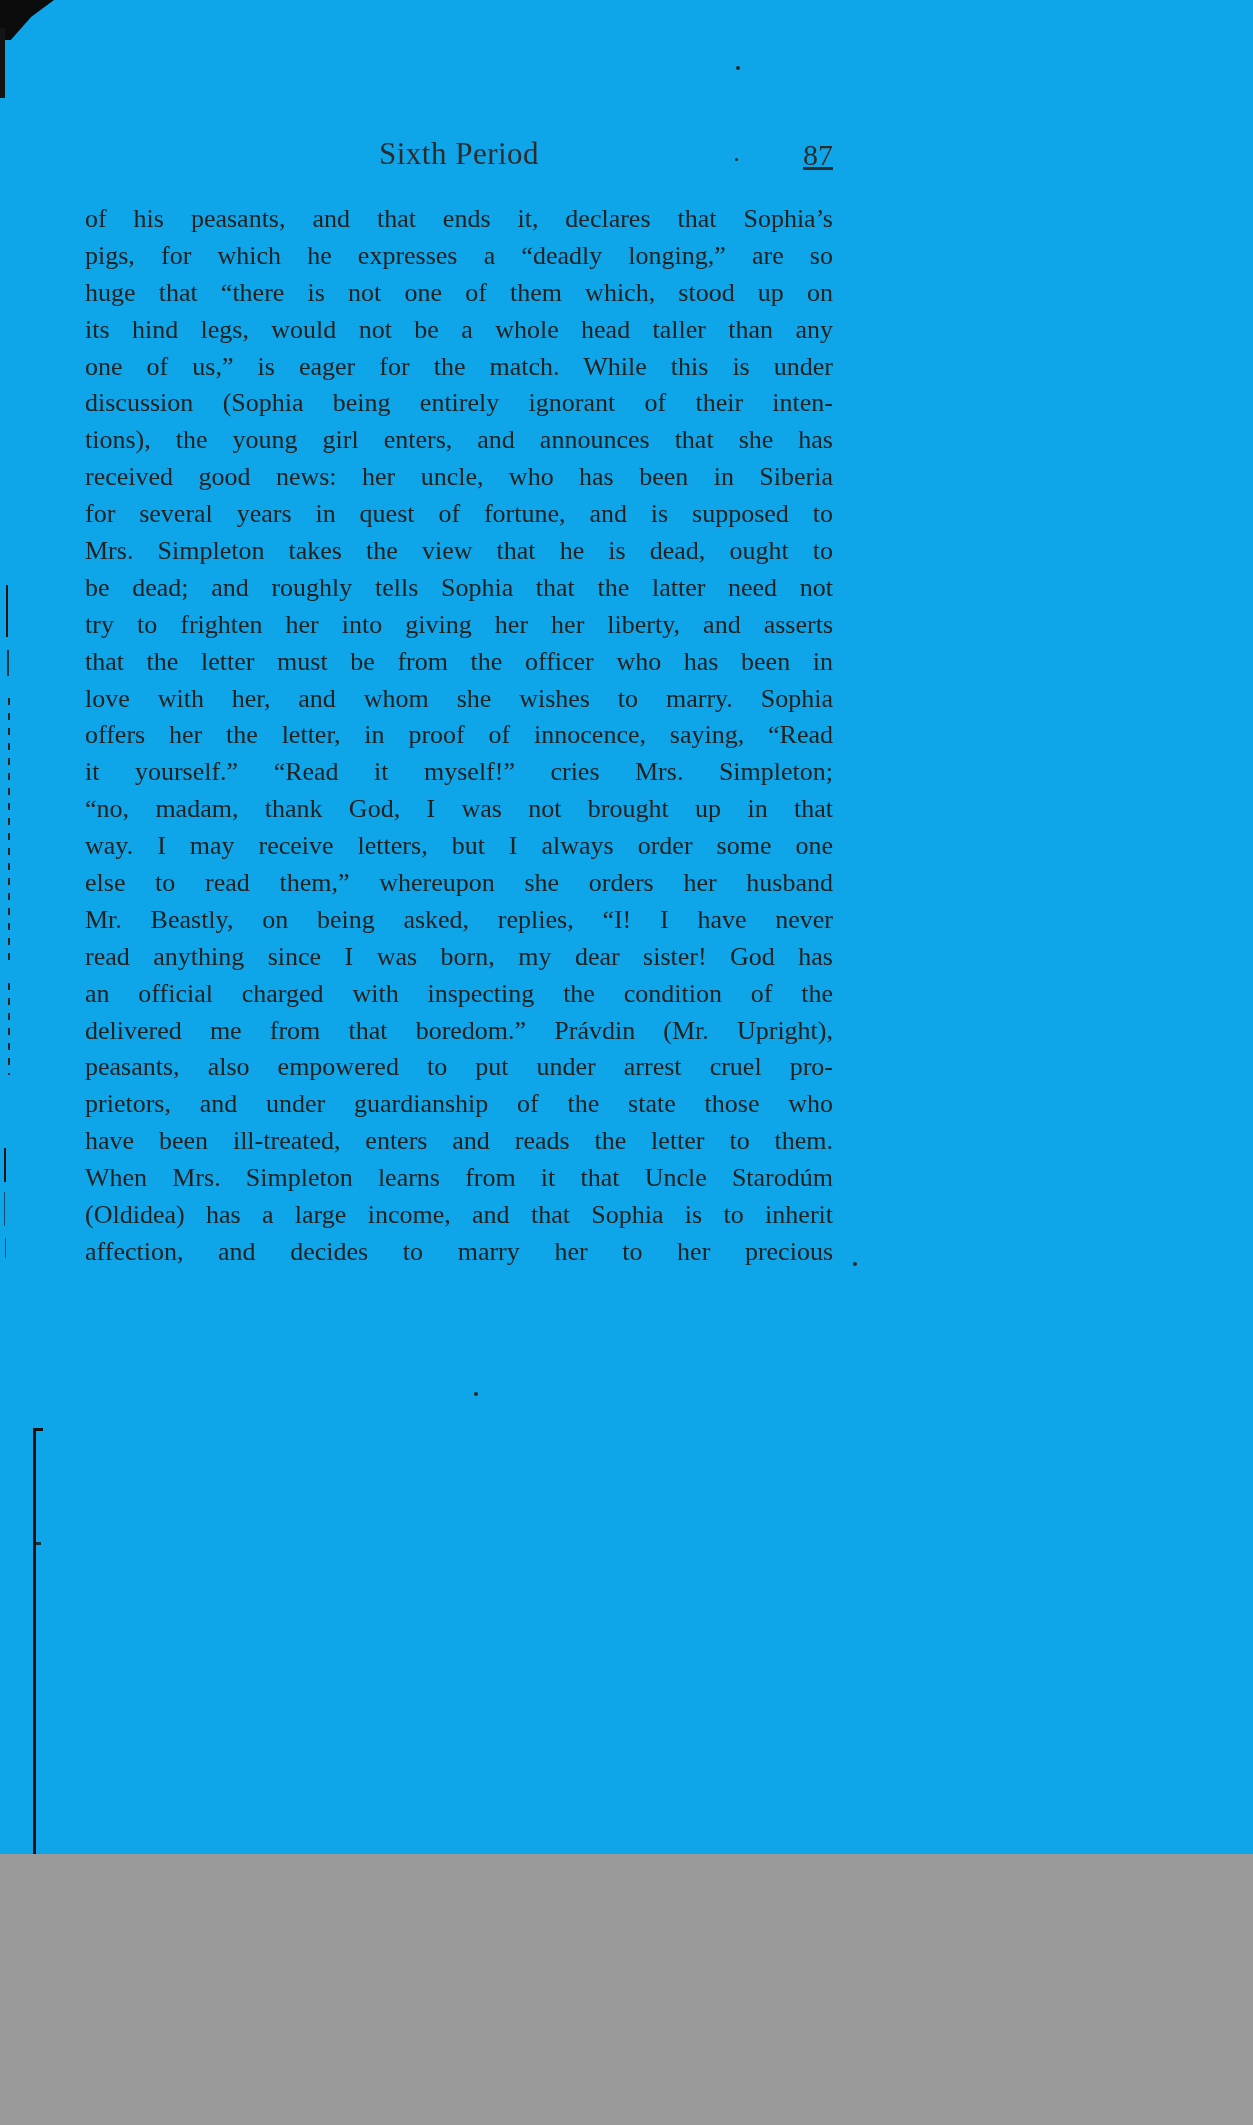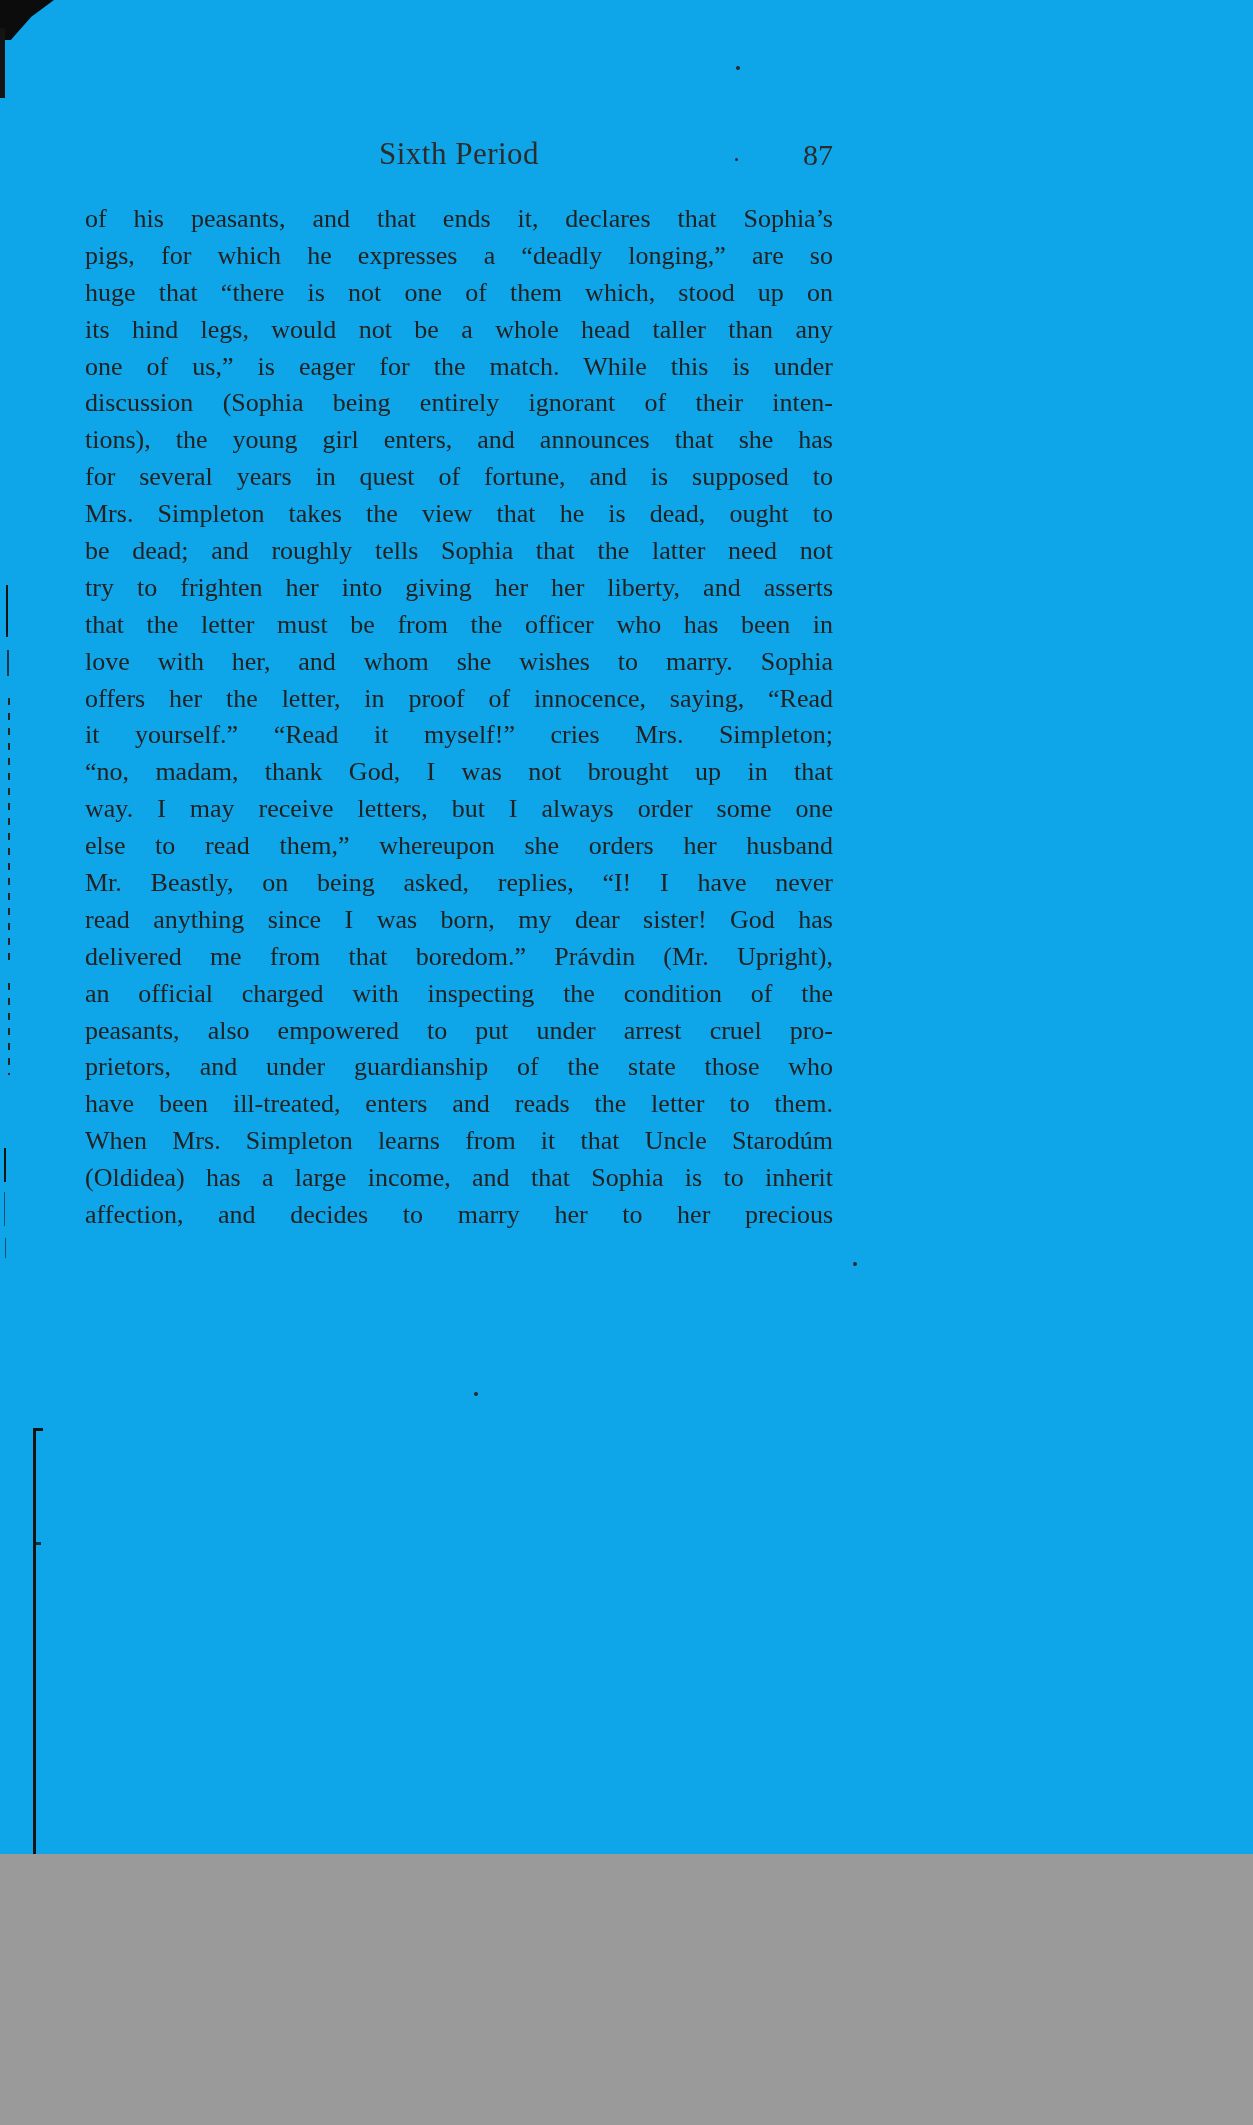--- a/index.html
+++ b/index.html
@@ -29,20 +29,21 @@
     font-size: 31px;
     letter-spacing: 0.5px;
     color: #2c2c2c;
   }
   .page-number {
     position: absolute;
     right: 0;
     top: 2px;
     font-size: 30px;
     color: #2c2c2c;
+    text-decoration: underline;
   }
 
   .body-text {
     position: absolute;
     left: 85px;
     top: 201px;
     width: 748px;
     font-size: 26px;
     line-height: 36.9px;
     color: #222222;
@@ -89,35 +90,36 @@
   </div>
 
   <div class="body-text">
       <div class="line">of his peasants, and that ends it, declares that Sophia’s</div>
       <div class="line">pigs, for which he expresses a “deadly longing,” are so</div>
       <div class="line">huge that “there is not one of them which, stood up on</div>
       <div class="line">its hind legs, would not be a whole head taller than any</div>
       <div class="line">one of us,” is eager for the match.  While this is under</div>
       <div class="line">discussion (Sophia being entirely ignorant of their inten-</div>
       <div class="line">tions), the young girl enters, and announces that she has</div>
+      <div class="line">received good news: her uncle, who has been in Siberia</div>
       <div class="line">for several years in quest of fortune, and is supposed to</div>
       <div class="line">Mrs. Simpleton takes the view that he is dead, ought to</div>
       <div class="line">be dead; and roughly tells Sophia that the latter need not</div>
       <div class="line">try to frighten her into giving her her liberty, and asserts</div>
       <div class="line">that the letter must be from the officer who has been in</div>
       <div class="line">love with her, and whom she wishes to marry.  Sophia</div>
       <div class="line">offers her the letter, in proof of innocence, saying, “Read</div>
       <div class="line">it yourself.”  “Read it myself!” cries Mrs. Simpleton;</div>
       <div class="line">“no, madam, thank God, I was not brought up in that</div>
       <div class="line">way.  I may receive letters, but I always order some one</div>
       <div class="line">else to read them,” whereupon she orders her husband</div>
       <div class="line">Mr. Beastly, on being asked, replies, “I!  I have never</div>
       <div class="line">read anything since I was born, my dear sister!  God has</div>
+      <div class="line">an official charged with inspecting the condition of the</div>
       <div class="line">delivered me from that boredom.”  Právdin (Mr. Upright),</div>
-      <div class="line">an official charged with inspecting the condition of the</div>
       <div class="line">peasants, also empowered to put under arrest cruel pro-</div>
       <div class="line">prietors, and under guardianship of the state those who</div>
       <div class="line">have been ill-treated, enters and reads the letter to them.</div>
       <div class="line">When Mrs. Simpleton learns from it that Uncle Starodúm</div>
       <div class="line">(Oldidea) has a large income, and that Sophia is to inherit</div>
       <div class="line">affection, and decides to marry her to her precious</div>
     </div>
 
   <div class="mark" style="left:6px; top:585px; width:2px; height:52px;"></div>
   <div class="mark" style="left:7px; top:650px; width:2px; height:26px; opacity:.75;"></div>

